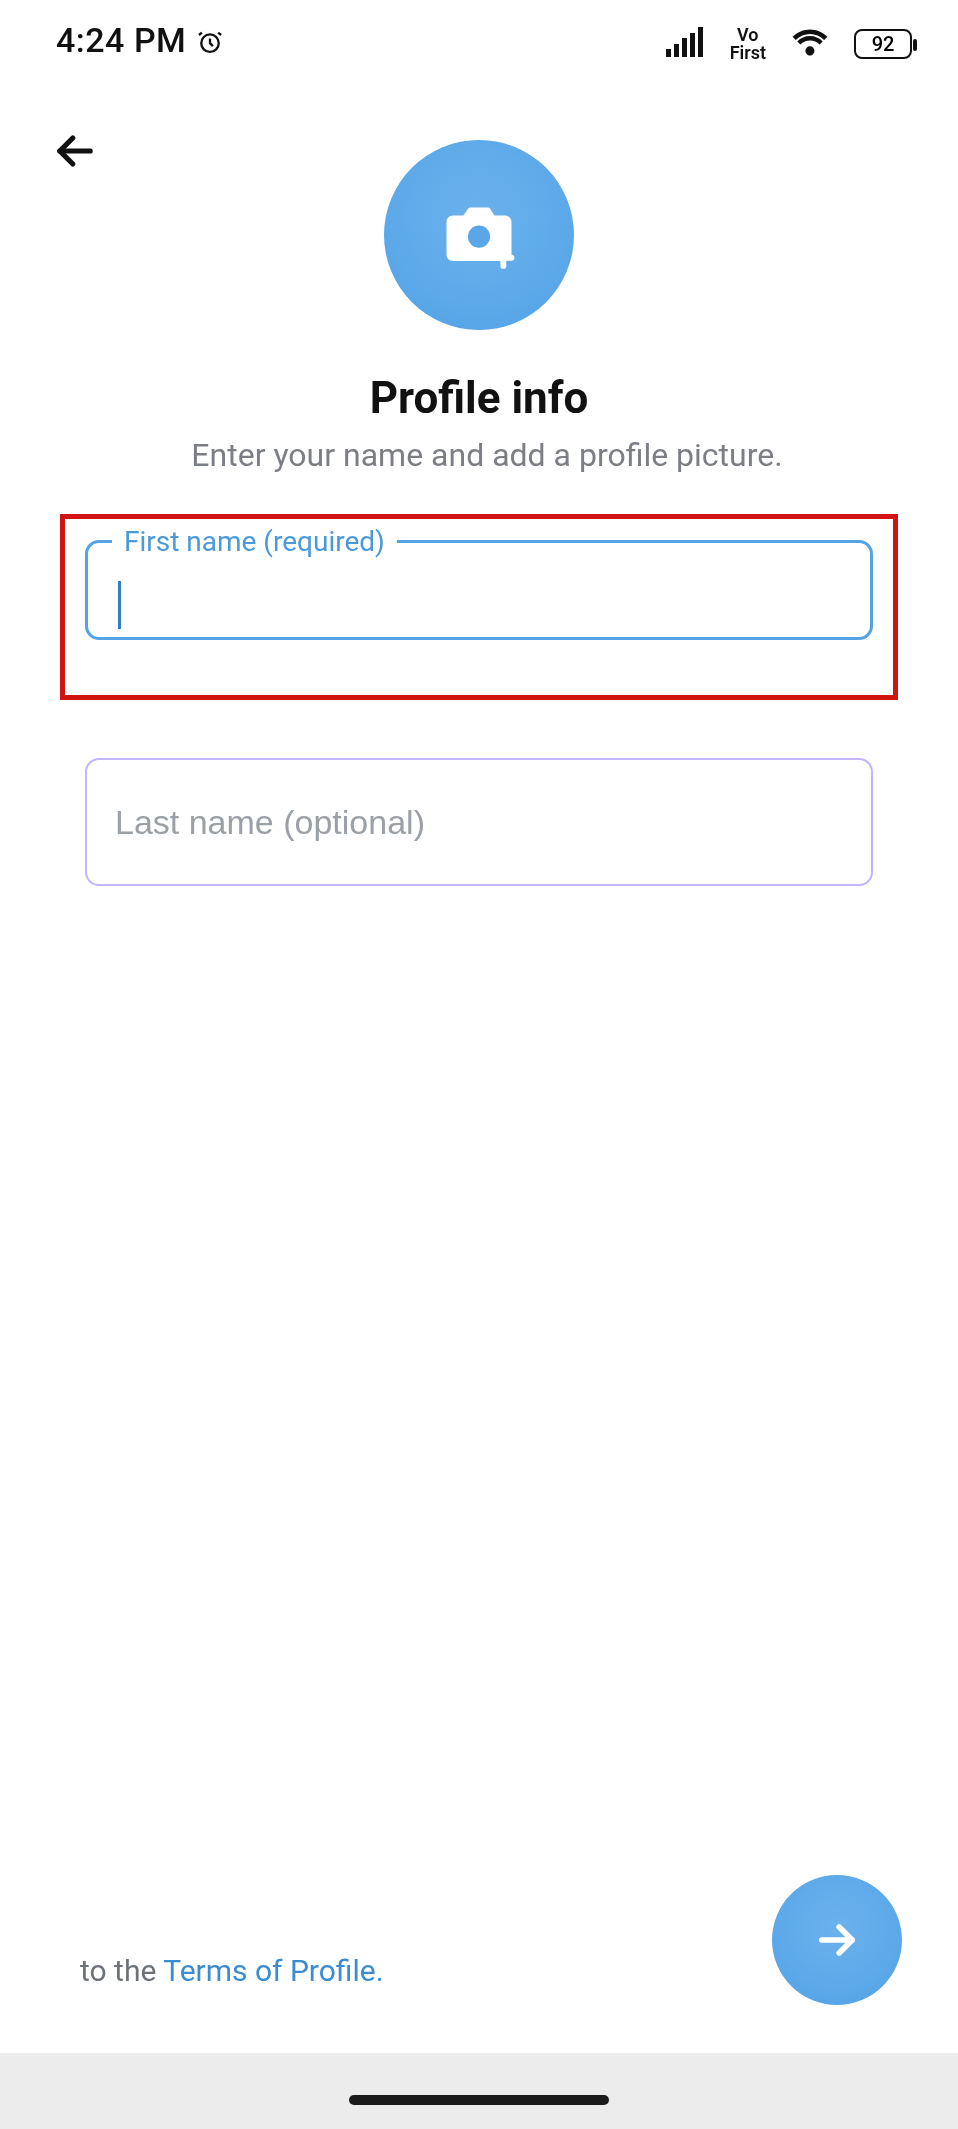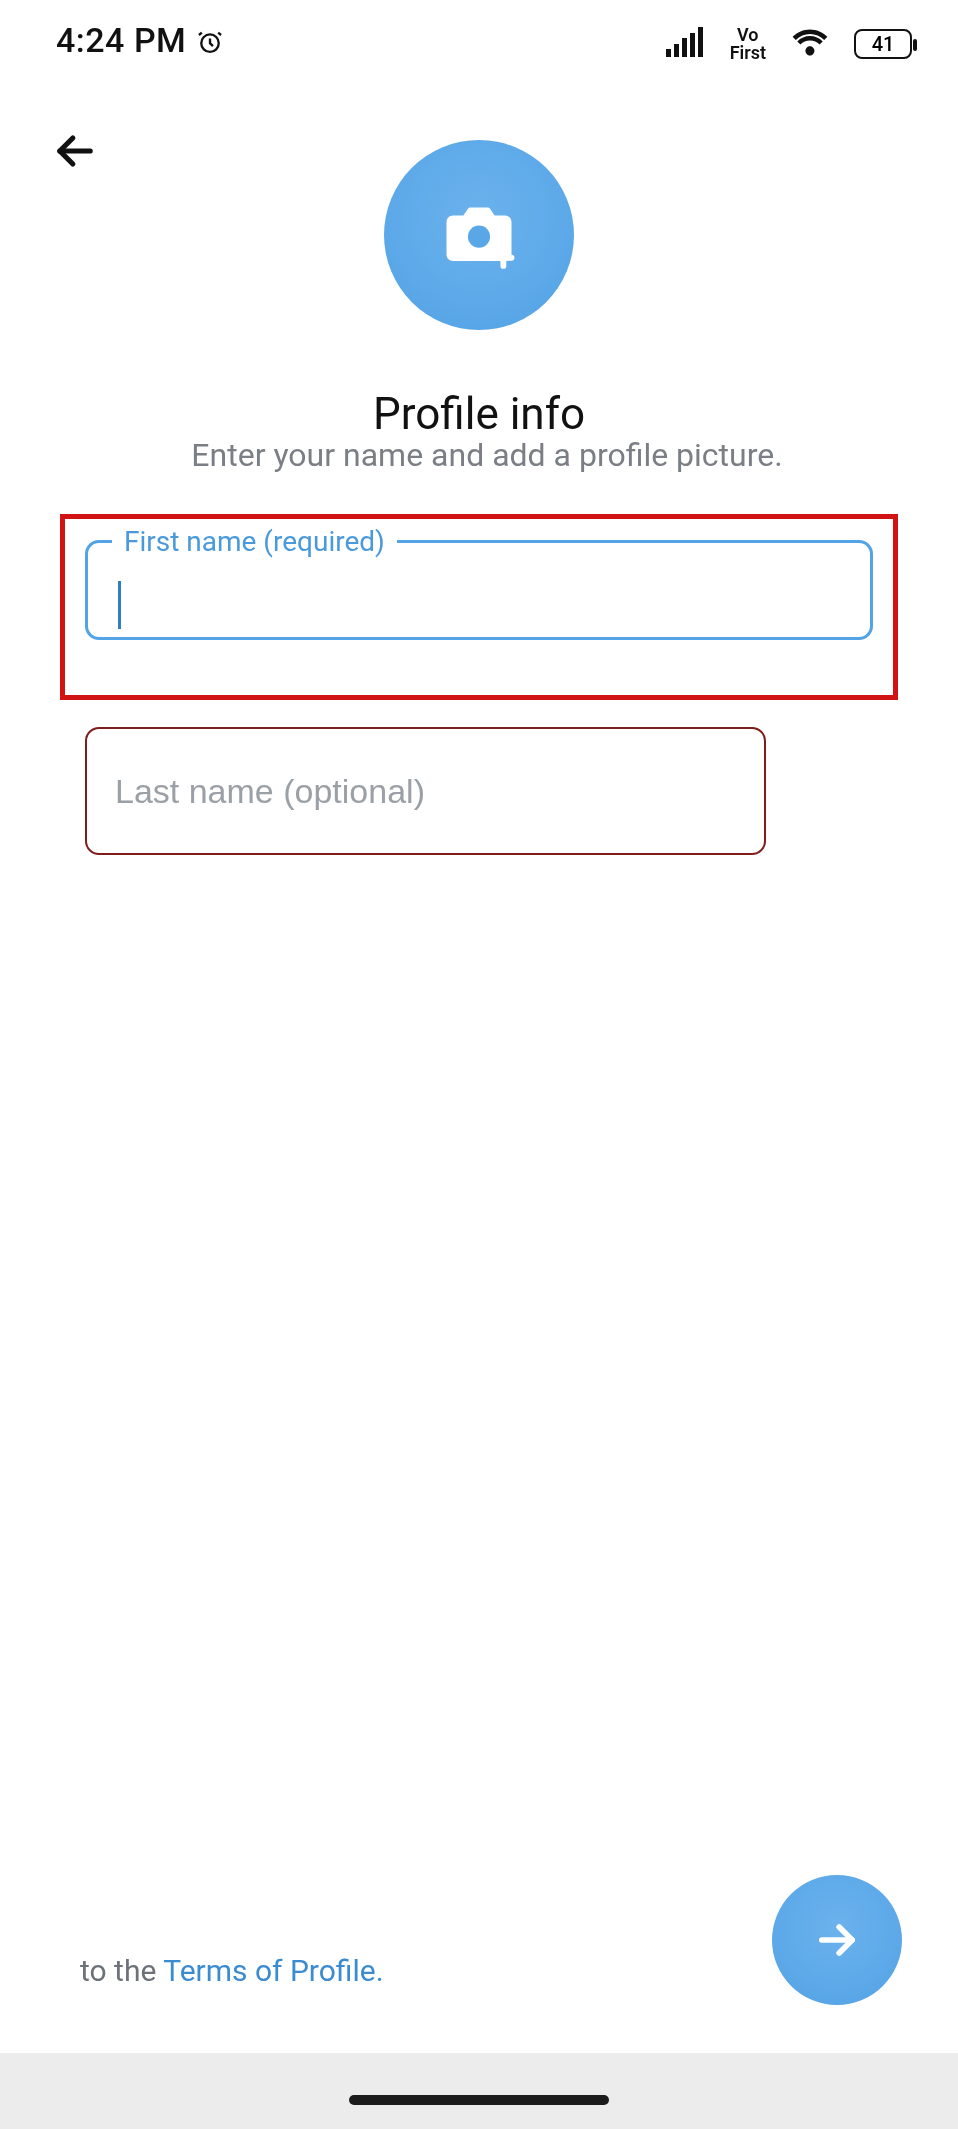--- a/index.html
+++ b/index.html
@@ -16,35 +16,35 @@
     .battery::after { content: ""; position: absolute; right: -7px; top: 8px; width: 4px; height: 12px; background: #111; border-radius: 2px; }
 
     
     .back-btn { position: absolute; left: 40px; top: 116px; width: 70px; height: 70px; display: flex; align-items: center; justify-content: center; background: transparent; border: none; cursor: pointer; }
 
     
     .avatar-wrap { position: absolute; top: 140px; left: 50%; transform: translateX(-50%); width: 190px; height: 190px; border-radius: 50%; background: radial-gradient(circle at 50% 40%, #6bb2ed 0%, #5aa7e8 70%, #4f9fe3 100%); display: flex; align-items: center; justify-content: center; cursor: pointer; }
     .camera-icon { width: 78px; height: 78px; }
 
     
-    .heading { position: absolute; top: 388px; left: 0; right: 0; text-align: center; font-size: 44px; font-weight: 400; color: #111; }
+    .heading { position: absolute; top: 372px; left: 0; right: 0; text-align: center; font-size: 44px; font-weight: 700; color: #111; }
     .subheading { position: absolute; top: 436px; left: 16px; right: 0; text-align: center; font-size: 32px; font-weight: 400; color: #7b7f85; }
 
     
     .highlight-box { position: absolute; left: 60px; top: 514px; width: 838px; height: 186px; border: 5px solid #d11313; }
 
     
     .field-wrap { position: absolute; border-radius: 14px; }
     .first-name-wrap { left: 85px; top: 540px; width: 788px; height: 100px; border: 3px solid #54a3e6; }
     .floating-label { position: absolute; top: -18px; left: 24px; background: #fff; padding: 0 12px; font-size: 28px; font-weight: 400; color: #4a99db; }
     .first-name-input { width: 100%; height: 100%; border: none; outline: none; background: transparent; font-size: 34px; padding: 0 28px; color: #111; }
     .caret { position: absolute; left: 30px; top: 38px; width: 3px; height: 48px; background: #2f7fc1; }
 
     
-    .last-name-wrap { left: 85px; top: 727px; width: 681px; height: 128px; border: 2px solid #7f1d1d; }
+    .last-name-wrap { left: 85px; top: 758px; width: 788px; height: 128px; border: 2px solid #c4b5fd; }
     .last-name-input { width: 100%; height: 100%; border: none; outline: none; background: transparent; font-size: 34px; padding: 0 28px; color: #111; }
     .last-name-input::placeholder { color: #9aa0a6; }
 
     
     .footer-text { position: absolute; left: 80px; bottom: 136px; font-size: 30px; line-height: 44px; color: #6d7278; max-width: 480px; }
     .footer-text a { color: #3a8bd0; text-decoration: none; }
 
     .fab { position: absolute; right: 56px; bottom: 124px; width: 130px; height: 130px; border-radius: 50%; background: radial-gradient(circle at 50% 40%, #6bb2ed 0%, #5aa7e8 70%, #4f9fe3 100%); border: none; display: flex; align-items: center; justify-content: center; cursor: pointer; }
 
     
@@ -80,21 +80,21 @@
       <span>Vo</span><br>
       <span>First</span>
     </span>
     <span>
       <svg width="36" height="28" viewBox="0 0 24 18" fill="#111">
         <path d="M12 18c-.8 0-1.6-.3-2.1-.9l-.1-.1c-1.2-1.2-1.2-3.1 0-4.2 1.2-1.2 3.1-1.2 4.3 0 1.2 1.2 1.2 3.1 0 4.2l-.1.1c-.5.6-1.2.9-2 .9Z"></path>
         <path d="M3.5 8.6C5.8 6.3 8.8 5 12 5s6.2 1.3 8.5 3.6l-2.1 2.1C16.7 9 14.4 8 12 8s-4.7 1-6.4 2.7L3.5 8.6Z"></path>
         <path d="M.4 5.5C3.5 2.4 7.6.6 12 .6s8.5 1.8 11.6 4.9l-2.1 2.1C18.9 5 15.6 3.6 12 3.6S5.1 5 2.5 7.6L.4 5.5Z"></path>
       </svg>
     </span>
-    <span class="battery">41</span>
+    <span class="battery">92</span>
   </div>
 </div>
 
 <button class="back-btn">
   <svg width="52" height="52" viewBox="0 0 24 24" fill="none" stroke="#111" stroke-width="2.4" stroke-linecap="round" stroke-linejoin="round">
     <path d="M19 12H5"></path>
     <path d="M11 18 5 12l6-6"></path>
   </svg>
 </button>
 

